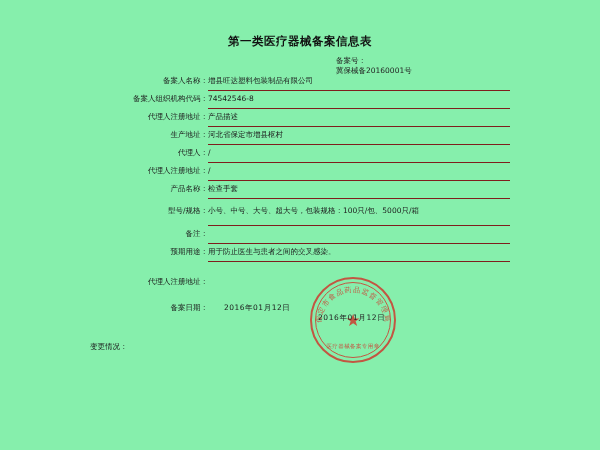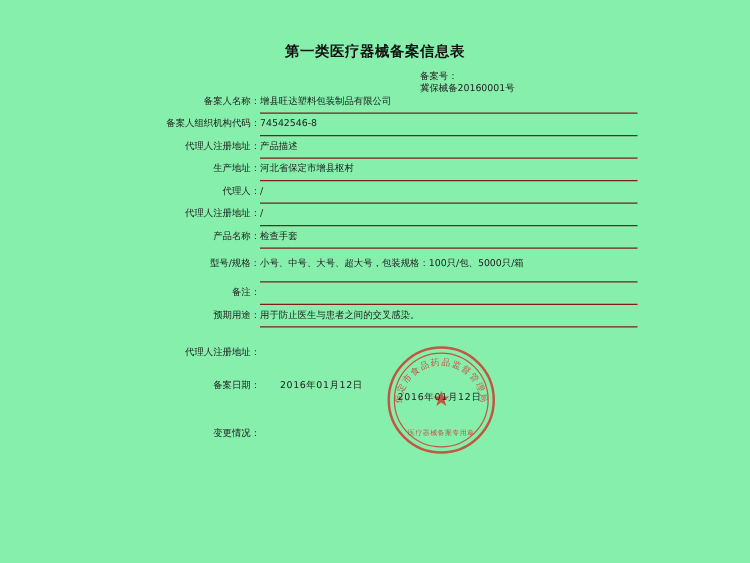--- a/index.html
+++ b/index.html
@@ -114,21 +114,21 @@
   #change-row {
     position: absolute;
     top: 342px;
     left: 90px;
     font-size: 7.5px;
     width: 420px;
     display: flex;
   }
   #change-row .f-label {
     width: 118px;
-    text-align: right;
+    text-align: left;
     padding-right: 8px;
     white-space: nowrap;
   }
 
   
   #seal {
     position: absolute;
     left: 310px;
     top: 277px;
     width: 86px;

